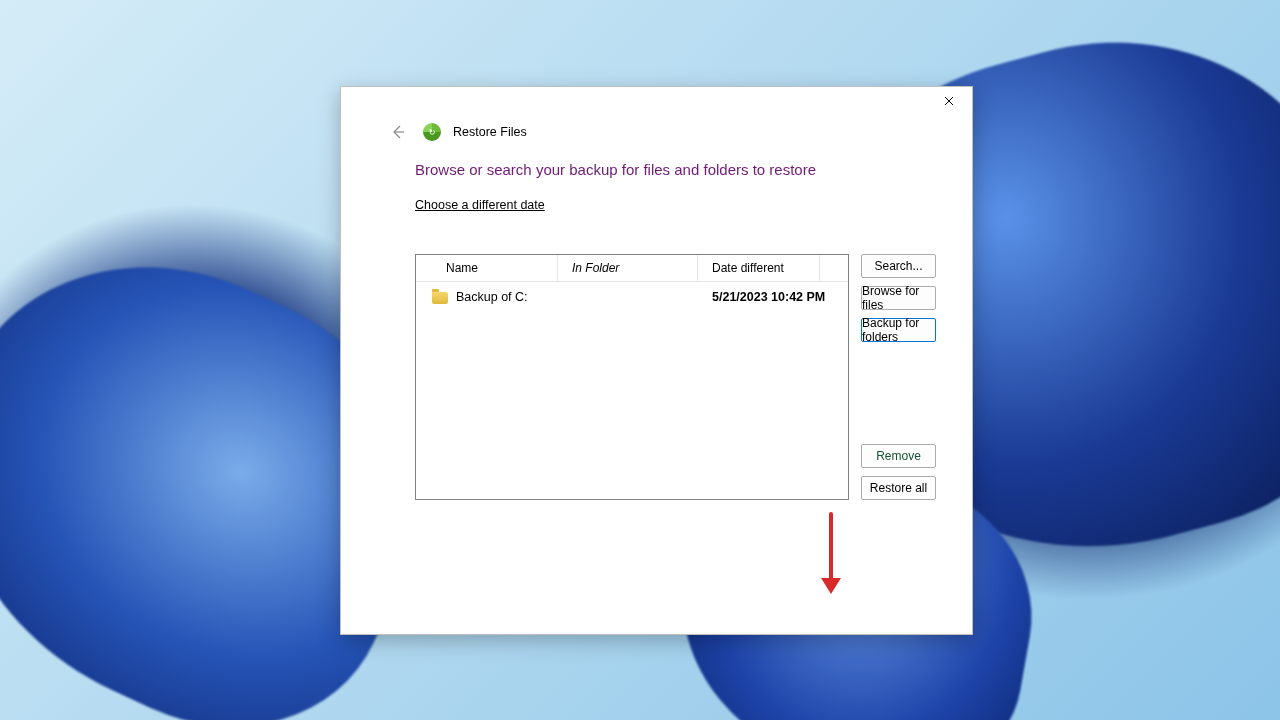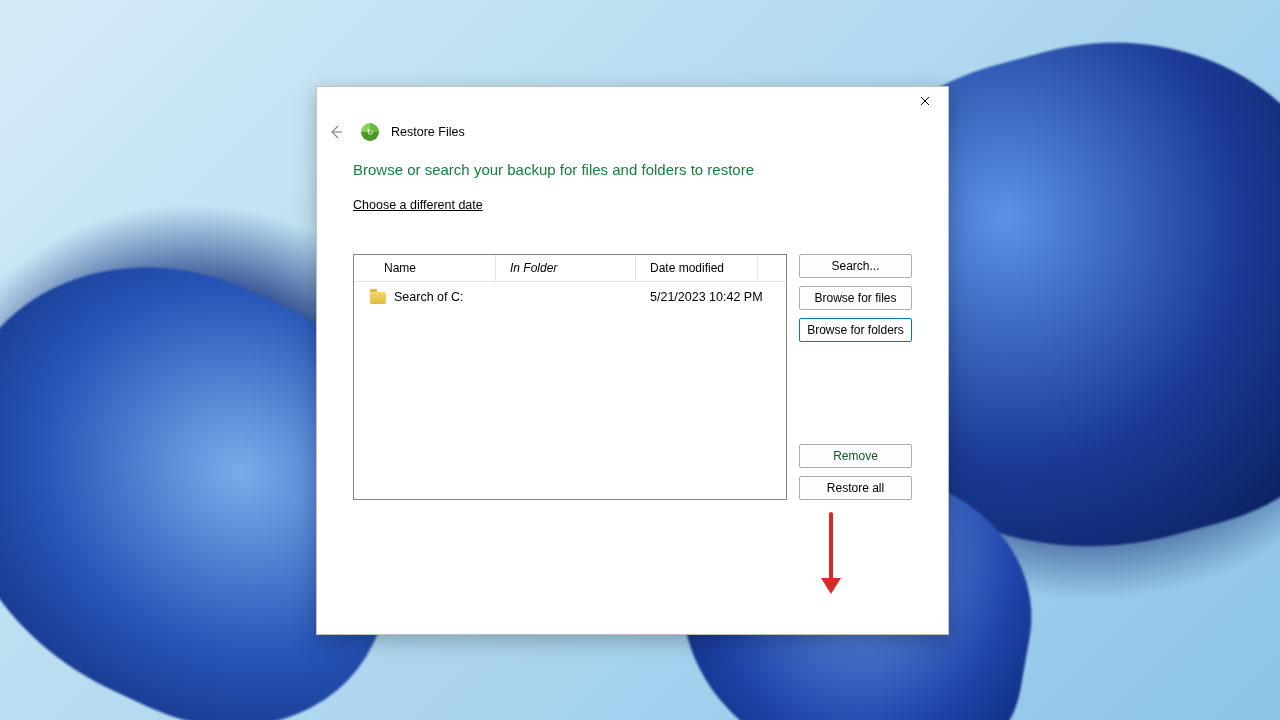--- a/index.html
+++ b/index.html
@@ -18,26 +18,26 @@
 .swirl {
   position: absolute;
   border-radius: 50% 50% 40% 60%;
   filter: blur(1px);
 }
 .s1 { width: 550px; height: 500px; right: -80px; top: 50px; background: radial-gradient(ellipse at 40% 30%, #5a92e8 0%, #1a3a95 50%, #051445 100%); transform: rotate(-15deg); }
 .s2 { width: 480px; height: 420px; left: -60px; top: 280px; background: radial-gradient(ellipse at 60% 40%, #7aace9 0%, #2655b8 50%, #0a1f68 100%); transform: rotate(25deg); }
 .s3 { width: 350px; height: 300px; right: 250px; bottom: -50px; background: radial-gradient(ellipse at 50% 30%, #6a9ce8 0%, #1e44aa 60%, #0a2369 100%); transform: rotate(10deg); }
 
 .dialog {
-  position: absolute; left: 316px; top: 86px;
+  position: absolute; left: 340px; top: 86px;
   width: 633px; height: 549px;
   background: #fff;
   border: 1px solid #bfbfbf;
   box-shadow: 0 6px 20px rgba(0,0,0,0.25);
-  display: flex; flex-direction: column;
+  display: flex; flex-direction: column; padding-left: 38px;
 }
 .titlebar-area {
   height: 30px; display: flex; justify-content: flex-end; align-items: flex-start;
 }
 .close-btn {
   width: 46px; height: 28px; display: flex; align-items: center; justify-content: center;
   cursor: pointer; font-size: 14px; color: #000;
 }
 
 .header-row {
@@ -58,21 +58,21 @@
 }
 .app-icon::after {
   content: "↻"; position: absolute; inset: 0; display: flex; align-items: center; justify-content: center;
   color: #fff; font-size: 8px;
 }
 .title-text { font-size: 12.5px; color: #000; margin-left: 2px; }
 
 .content {
   flex: 1; padding: 8px 36px 0 36px; display: flex; flex-direction: column;
 }
-.heading { font-size: 15px; color: #15803d; margin-top: 6px; margin-bottom: 20px; font-weight: 400; }
+.heading { font-size: 15px; color: #701a75; margin-top: 6px; margin-bottom: 20px; font-weight: 400; }
 .subtext { font-size: 12.5px; color: #000; }
 .link { font-size: 12.5px; color: #000000; text-decoration: underline; cursor: pointer; }
 
 .middle {
   display: flex; gap: 12px; margin-top: 42px;
 }
 .listbox {
   flex: 1; border: 1px solid #828282; background: #fff;
   height: 246px; display: flex; flex-direction: column;
 }
@@ -88,21 +88,21 @@
 .col-date { width: 122px; }
 .col-blank { flex: 1; border-right: none; }
 
 .list-body { flex: 1; }
 .list-row {
   display: flex; height: 30px; align-items: center;
 }
 .cell { font-size: 12.5px; padding-left: 14px; }
 .cell-name { width: 142px; display: flex; align-items: center; gap: 8px; padding-left: 16px; }
 .cell-folder { width: 140px; }
-.cell-date { width: 150px; }
+.cell-date { width: 150px; font-weight: bold; }
 .folder-icon {
   width: 16px; height: 12px;
   background: linear-gradient(#f6d76e, #e0b93e);
   border-radius: 1px 2px 2px 2px;
   position: relative;
   margin-top: 1px;
 }
 .folder-icon::before {
   content: ""; position: absolute; top: -3px; left: 0; width: 7px; height: 3px;
   background: #e0b93e; border-radius: 1px 1px 0 0;
@@ -175,39 +175,39 @@
   <div class="content">
     <div class="heading">Browse or search your backup for files and folders to restore</div>
     <a class="link">Choose a different date</a>
 
     <div class="middle">
 
       <div class="listbox">
         <div class="list-header">
           <div class="col col-name">Name</div>
           <div class="col col-folder">In Folder</div>
-          <div class="col col-date">Date modified</div>
+          <div class="col col-date">Date different</div>
           <div class="col col-blank"></div>
         </div>
         <div class="list-body">
           <div class="list-row">
             <div class="cell cell-name">
               <span class="folder-icon"></span>
-              <span>Search of C:</span>
+              <span>Backup of C:</span>
             </div>
             <div class="cell cell-folder"></div>
             <div class="cell cell-date">5/21/2023 10:42 PM</div>
           </div>
         </div>
       </div>
 
       <div class="right-buttons">
         <div class="btn">Search...</div>
         <div class="btn">Browse for files</div>
-        <div class="btn btn-highlight">Browse for folders</div>
+        <div class="btn btn-highlight">Backup for folders</div>
         <div class="right-spacer"></div>
         <div class="btn btn-disabled">Remove</div>
         <div class="btn">Restore all</div>
       </div>
 
     </div>
   </div>
 
 </div>
 

